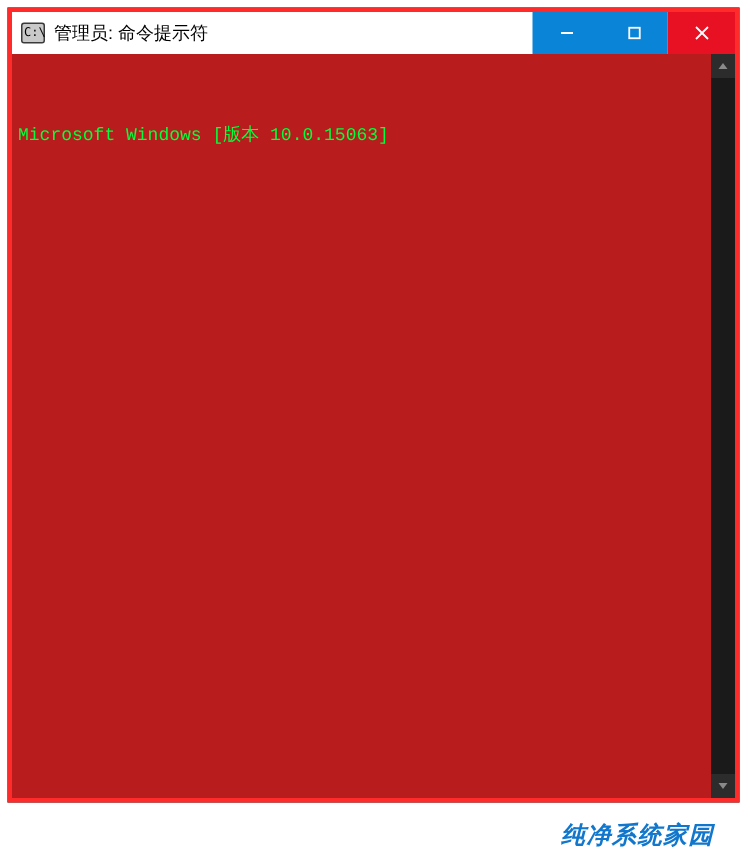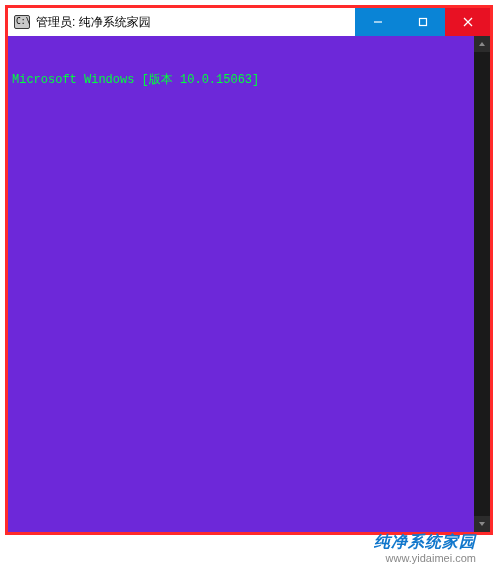--- a/index.html
+++ b/index.html
@@ -59,26 +59,26 @@
   }
   .win-btn.min { background: #0a84d6; }
   .win-btn.max { background: #0a84d6; }
   .win-btn.close { background: #e81123; }
   .win-btn svg { width: 10px; height: 10px; }
   .win-btn.min svg, .win-btn.max svg, .win-btn.close svg { stroke: #fff; stroke-width: 1.2; fill: none; }
 
   .terminal {
     width: 100%;
     height: calc(100% - 28px);
-    background: #6d28d9;
+    background: #b91c1c;
     color: #00ff3c;
     font-family: "NSimSun","SimSun","Consolas","Courier New",monospace;
     font-size: 12px;
     line-height: 16px;
-    padding: 4px 4px;
+    padding: 14px 4px;
     white-space: pre-wrap;
     word-break: break-all;
     overflow: hidden;
     position: relative;
   }
   .terminal .line { display: block; }
 
   .scrollbar {
     position: absolute;
     right: 0;
@@ -126,21 +126,21 @@
     color: #888888;
   }
 </style>
 </head>
 <body>
 
 <div class="outer-frame">
 
   <div class="titlebar">
     <div class="app-icon">C:\</div>
-    <div class="title-text">管理员: 纯净系统家园</div>
+    <div class="title-text">管理员: 命令提示符</div>
     <div class="spacer"></div>
     <div class="win-btn min">
       <svg viewBox="0 0 10 10">
           <line x1="1" y1="5" x2="9" y2="5"></line>
         </svg>
     </div>
     <div class="win-btn max">
       <svg viewBox="0 0 10 10">
           <rect x="1.5" y="1.5" width="7" height="7"></rect>
         </svg>
@@ -176,14 +176,13 @@
             <polygon points="4,6 7,2 1,2"></polygon>
           </svg>
       </div>
     </div>
   </div>
 
 </div>
 
 <div class="watermark">
   <div class="wm-main">纯净系统家园</div>
-  <div class="wm-sub">www.yidaimei.com</div>
 </div>
 
 </body></html>

